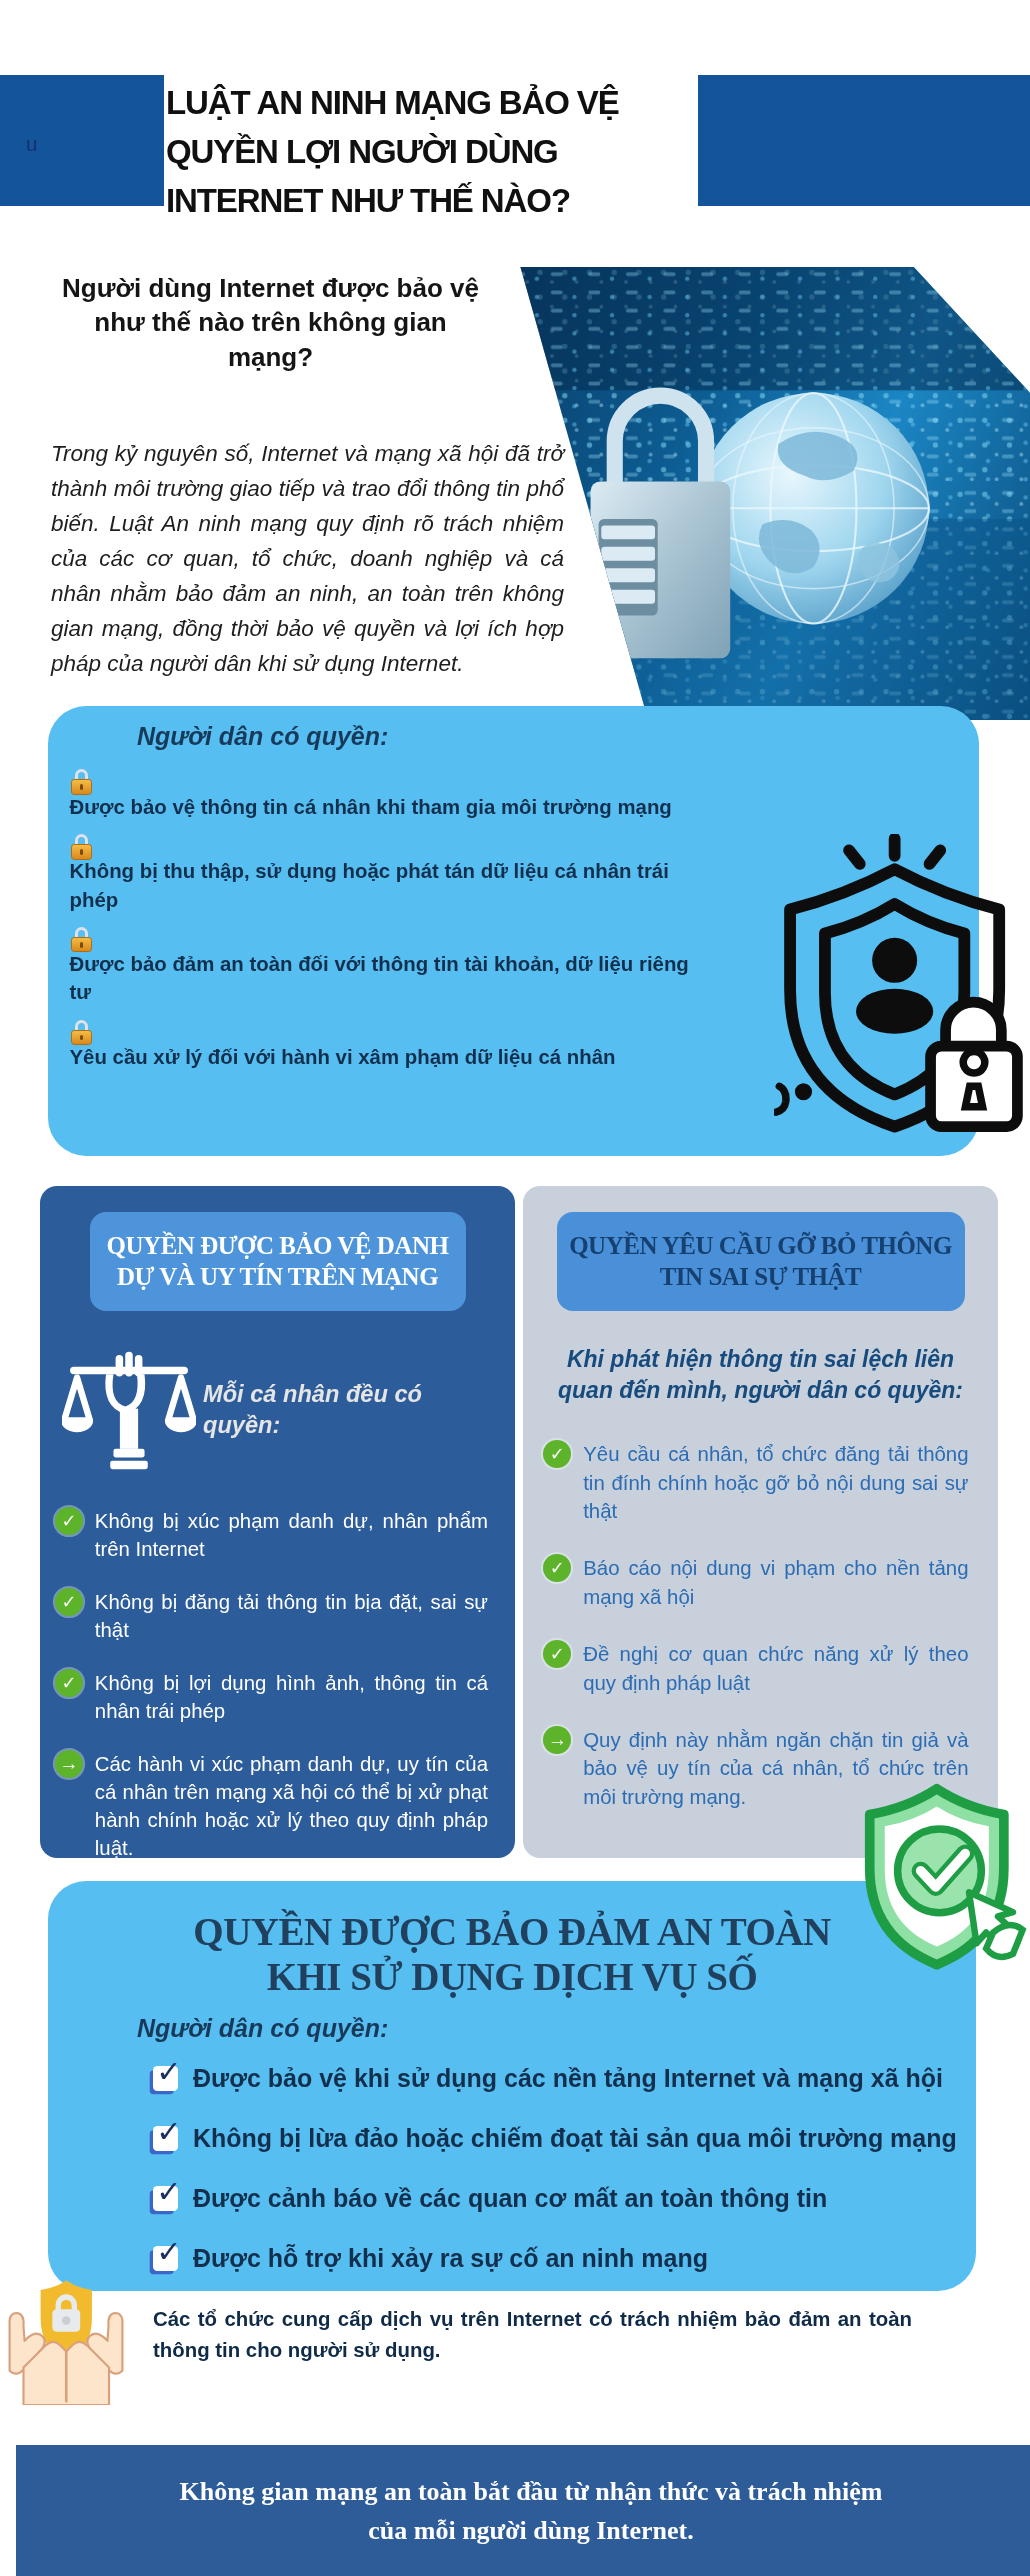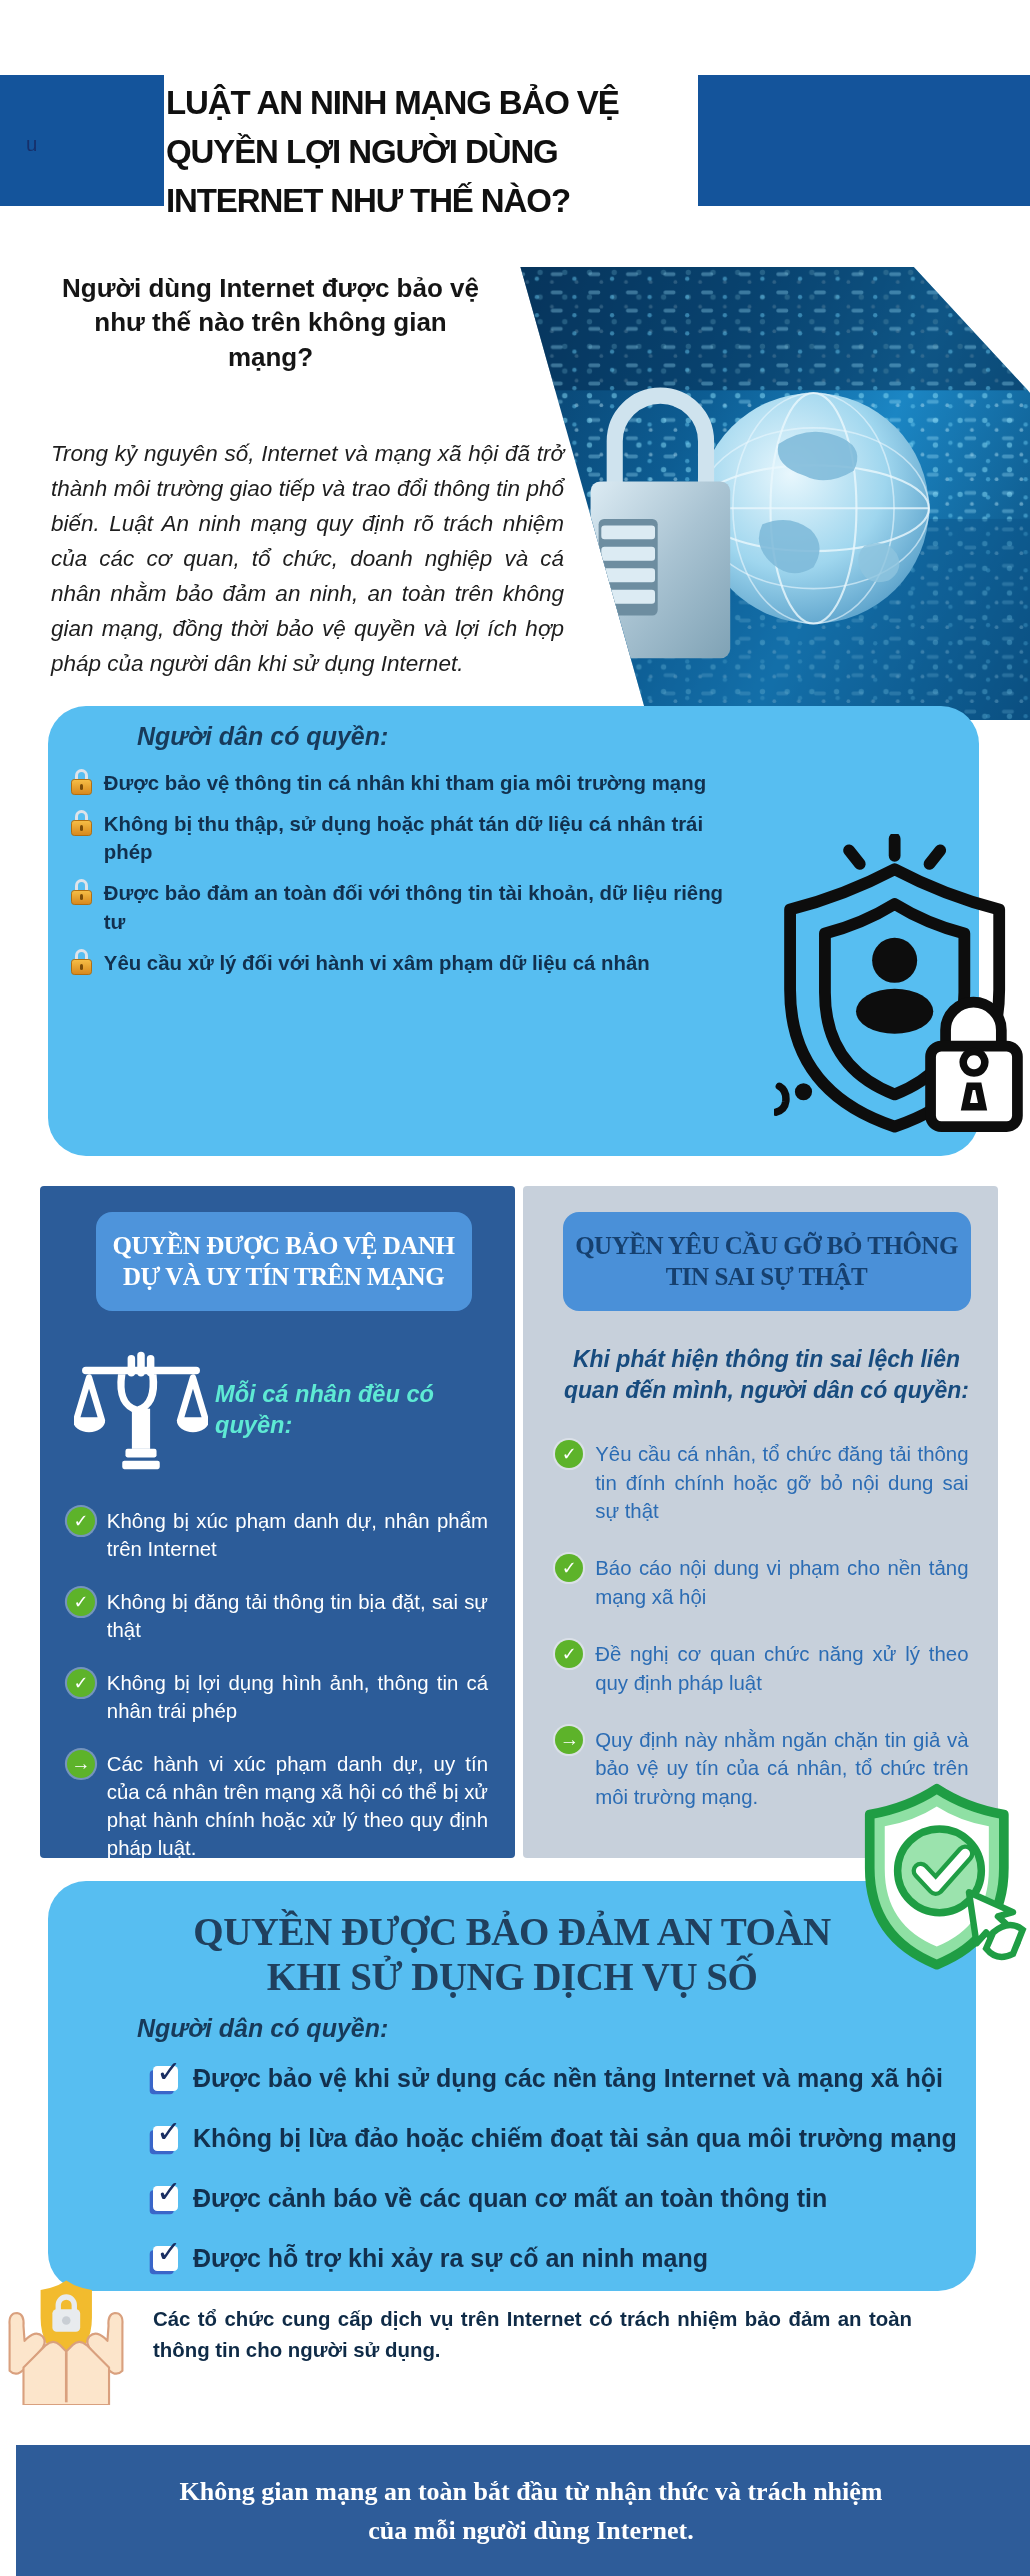--- a/index.html
+++ b/index.html
@@ -31,41 +31,41 @@
   .sky { position:absolute; background:#57BEF1; border-radius:38px; }
   .serif-title { font-family:"Liberation Serif","DejaVu Serif",serif; font-weight:bold;
     color:#20405E; text-align:center; font-size:39px; line-height:1.16; letter-spacing:-0.5px; }
   .subtitle { font-style:italic; font-weight:bold; font-size:25px; color:#173A5A; }
 
   
   #sec-personal { left:48px; top:706px; width:931px; height:450px; }
   #sec-personal .serif-title { margin:35px auto 0; max-width:671px; }
   #sec-personal .subtitle { margin:16px 0 0 89px; }
   .lock-list { margin:18px 0 0 21.5px; }
-  .lock-row { display:flex; align-items:flex-start; margin-bottom:13px; }
+  .lock-row { display:flex; align-items:flex-start; margin-bottom:13px;flex-direction:column; }
   .lock-row .txt { font-weight:bold; font-size:20.4px; line-height:1.38; color:#12304E; max-width:633px; }
   .lock-ico { position:relative; width:23.6px; height:27px; margin:0 10.7px 0 0; flex:0 0 23.6px; }
   .lock-ico .shackle { position:absolute; left:5.4px; top:0; width:13px; height:13px;
     border:3.8px solid #dfe3e9; border-bottom:none; border-radius:7.5px 7.5px 0 0; }
   .lock-ico .bodyp { position:absolute; left:1.1px; top:10.2px; width:21.5px; height:15.6px; border-radius:3.2px;
     background:linear-gradient(#f6bd45,#d8891e); border:1.1px solid #b06e12; }
   .lock-ico .hole { position:absolute; left:10.2px; top:15px; width:3.8px; height:5.9px; background:#7a4c08; border-radius:2.1px; }
   .shield-person { position:absolute; left:726px; top:128px; width:252px; height:309px; }
 
   
-  .panel { position:absolute; border-radius:4px;padding-left:12px; }
+  .panel { position:absolute; border-radius:17px; }
   #panel-reputation { left:40px; top:1186px; width:475px; height:672px; background:#2C5C99; }
   #panel-takedown  { left:523px; top:1186px; width:475px; height:672px; background:#C7D0DB; }
   .pill { margin:26px auto 0; border-radius:16px; display:flex; align-items:center; justify-content:center;
     font-family:"Liberation Serif","DejaVu Serif",serif; font-weight:bold; font-size:25px;
     line-height:1.22; text-align:center; letter-spacing:-0.5px; }
   #panel-reputation .pill { width:376px; min-height:99px; background:#4E94DB; color:#ffffff; padding:7.5px 15px; }
   #panel-takedown  .pill { width:408px; min-height:99px; background:#4A90D8; color:#16406F; padding:7.5px 11.8px; }
   .icon-row { display:flex; align-items:center; margin:28px 16px 0 21.5px; }
-  .panel-sub-left { font-style:italic; font-weight:bold; font-size:23.6px; color:#5eead4; line-height:1.3; margin-left:7.5px; }
+  .panel-sub-left { font-style:italic; font-weight:bold; font-size:23.6px; color:#e5e5e5; line-height:1.3; margin-left:7.5px; }
   .panel-sub-right { font-style:italic; font-weight:bold; font-size:23px; color:#174B7E; line-height:1.35;
     text-align:center; margin:33px auto 0; max-width:408px; }
   .b-row { display:flex; align-items:flex-start; }
   .badge { flex:0 0 28px; width:28px; height:28px; border-radius:50%; background:#5DB32A;
     color:#ffffff; font-weight:bold; display:flex; align-items:center; justify-content:center;
     box-shadow:0 0 0 2.1px rgba(255,255,255,.35); margin-right:11.8px; }
   .badge.chk { font-size:18px; }
   .badge.arr { font-size:19.3px; }
   #panel-reputation .b-row { margin:0 27px 0 15px; }
   #panel-reputation .b-row .txt { font-size:20.4px; line-height:28px; color:#ffffff; text-align:justify; }

